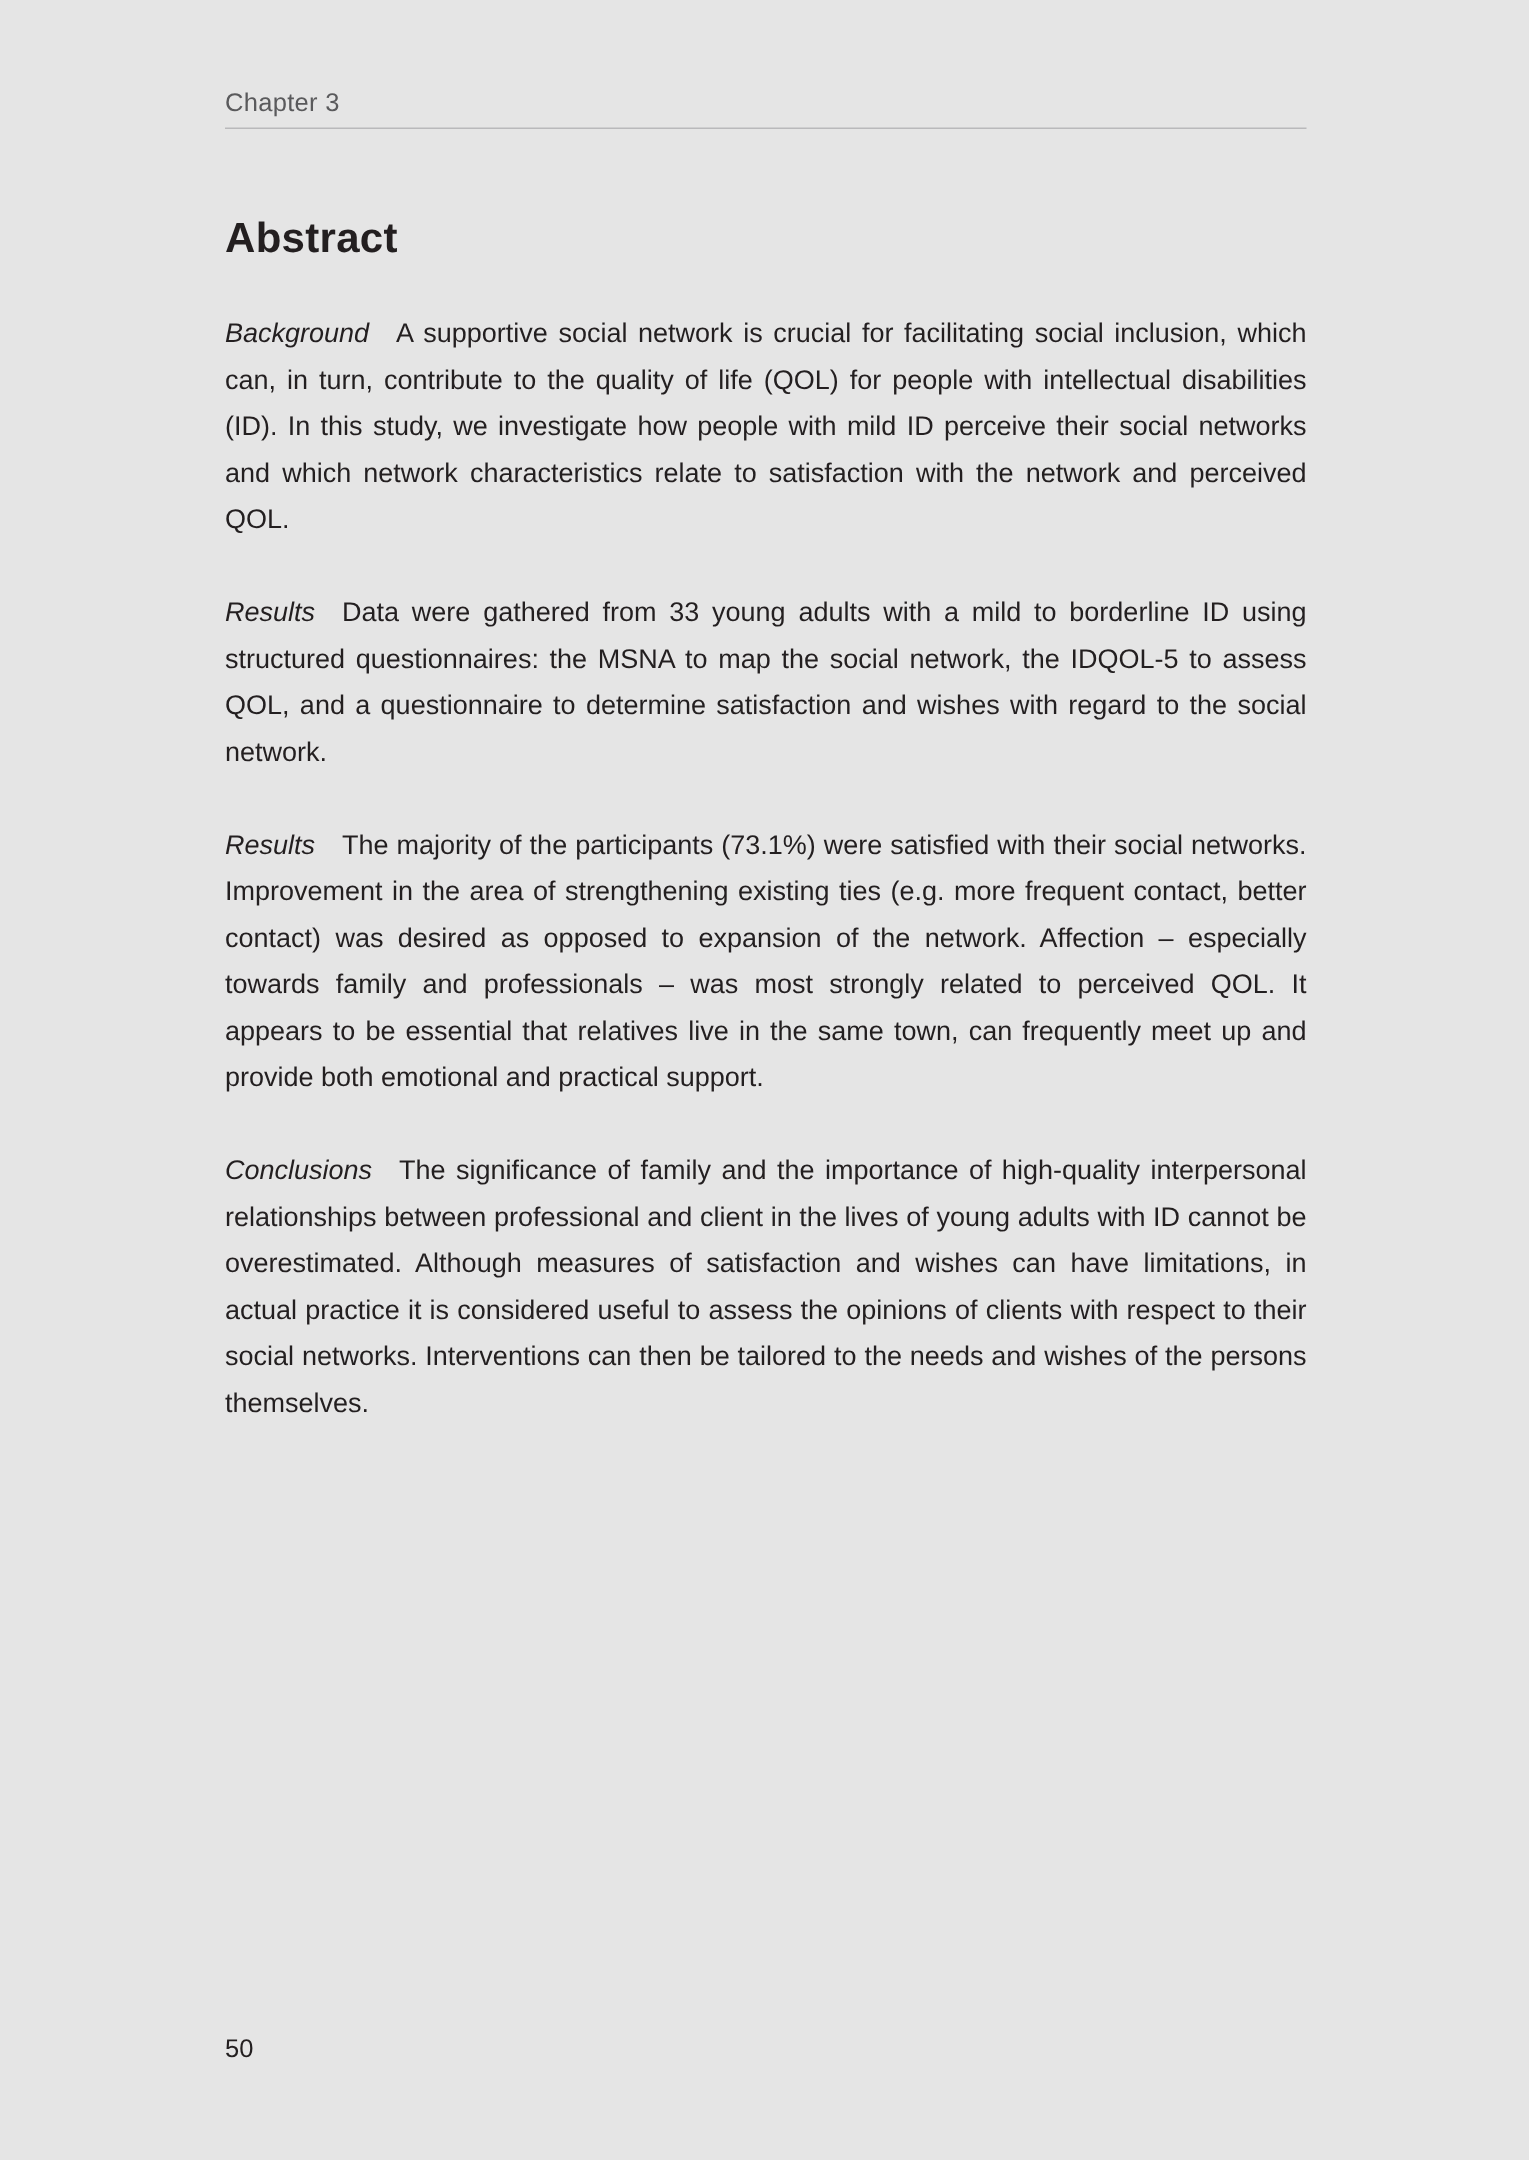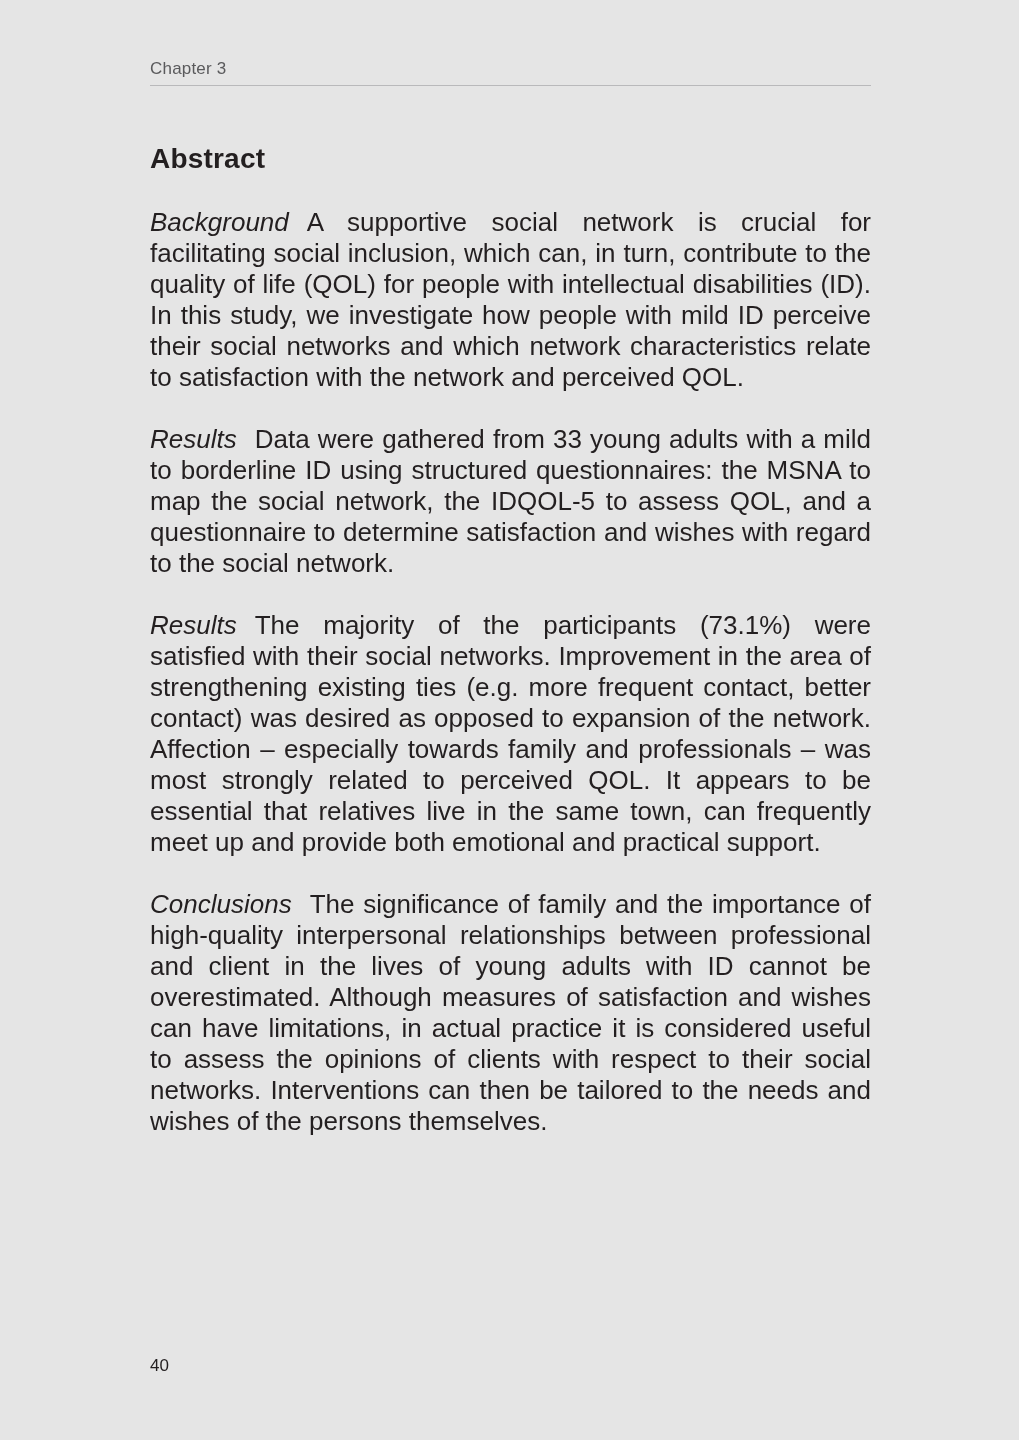--- a/index.html
+++ b/index.html
@@ -41,21 +41,21 @@
     margin-top: 57px;
     font-size: 28px;
     line-height: 32px;
     font-weight: bold;
     color: #231f20;
     letter-spacing: 0.2px;
   }
   .para {
     margin: 0;
     margin-top: 31px;
-    font-size: 26px;
+    font-size: 18px;
     line-height: 31px;
     text-align: justify;
     color: #231f20;
   }
   .para.first {
     margin-top: 32px;
   }
   .lead {
     font-style: italic;
     margin-right: 18px;
@@ -84,14 +84,14 @@
     <p class="para first"><span class="lead">Background</span><span>A supportive social network is crucial for facilitating social inclusion, which can, in turn, contribute to the quality of life (QOL) for people with intellectual disabilities (ID). In this study, we investigate how people with mild ID perceive their social networks and which network characteristics relate to satisfaction with the network and perceived QOL.</span></p>
 
     <p class="para"><span class="lead">Results</span><span>Data were gathered from 33 young adults with a mild to borderline ID using structured questionnaires: the MSNA to map the social network, the IDQOL-5 to assess QOL, and a questionnaire to determine satisfaction and wishes with regard to the social network.</span></p>
 
     <p class="para"><span class="lead">Results</span><span>The majority of the participants (73.1%) were satisfied with their social networks. Improvement in the area of strengthening existing ties (e.g. more frequent contact, better contact) was desired as opposed to expansion of the network. Affection – especially towards family and professionals – was most strongly related to perceived QOL. It appears to be essential that relatives live in the same town, can frequently meet up and provide both emotional and practical support.</span></p>
 
     <p class="para"><span class="lead">Conclusions</span><span>The significance of family and the importance of high-quality interpersonal relationships between professional and client in the lives of young adults with ID cannot be overestimated. Although measures of satisfaction and wishes can have limitations, in actual practice it is considered useful to assess the opinions of clients with respect to their social networks. Interventions can then be tailored to the needs and wishes of the persons themselves.</span></p>
 
   </div>
 
-  <div class="page-number">40</div>
+  <div class="page-number">50</div>
 </div>
 
 </body></html>

